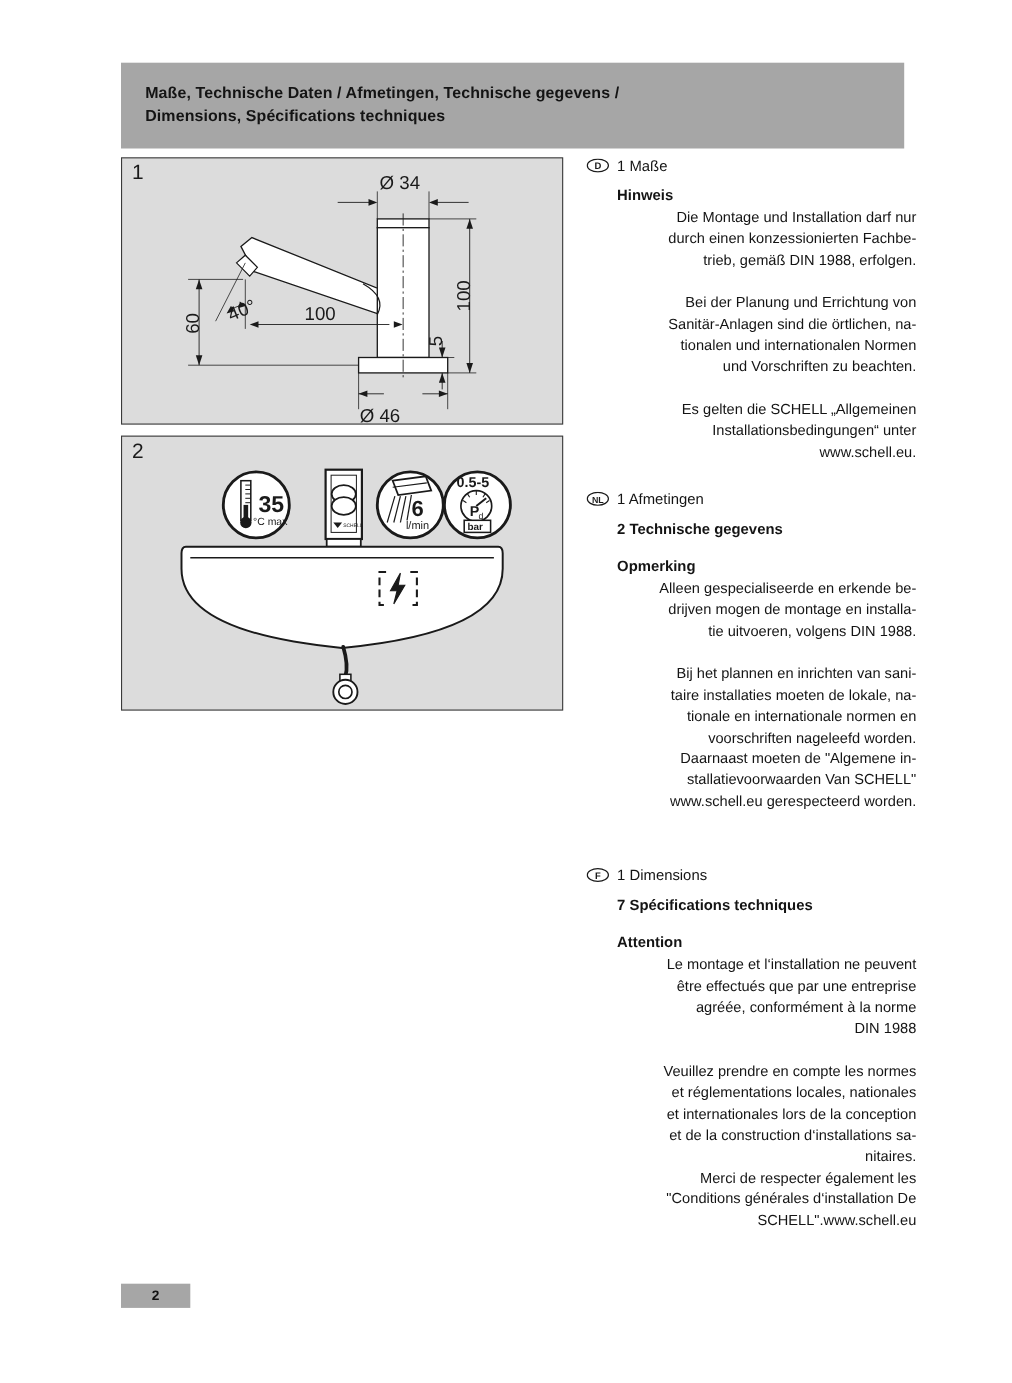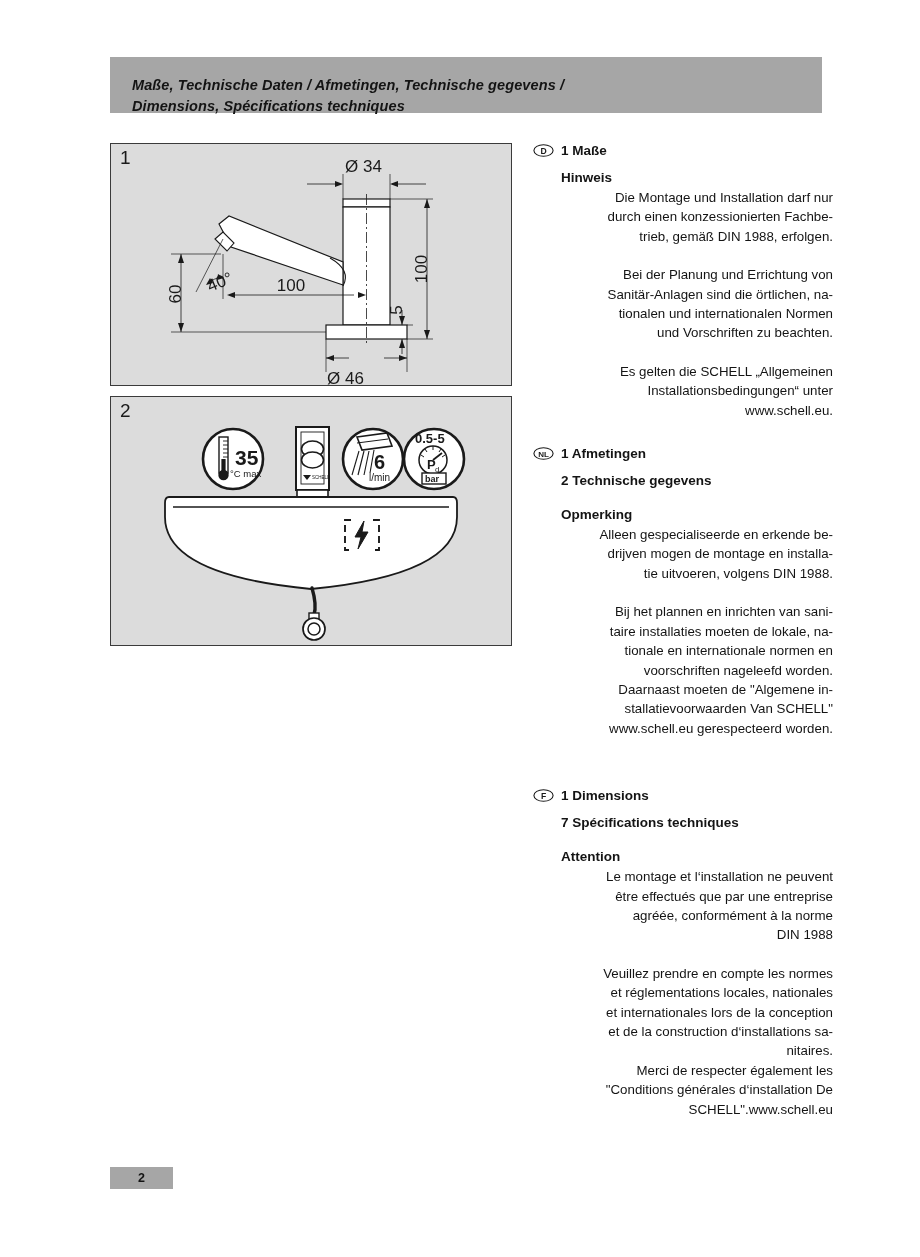--- a/index.html
+++ b/index.html
@@ -15,25 +15,24 @@
     color: #1a1a1a;
     overflow: hidden;
   }
 
   
   #header-band {
     position: absolute;
     left: 110px;
     top: 57px;
     width: 712px;
-    height: 56px;
+    height: 78px;
     background: #a6a6a6;
     box-sizing: border-box;
     padding: 18px 0 0 22px;
-    font-style: italic;
   }
   #header-band .hline {
     font-size: 14.5px;
     font-weight: bold;
     letter-spacing: 0.1px;
     line-height: 21px;
     color: #141414;
   }
 
   
@@ -83,21 +82,21 @@
     position: absolute;
     left: 0;
     top: 3px;
     width: 21px;
     height: 13px;
   }
   .lang-badge svg { display: block; }
   .blk-body { padding-left: 28px; }
   .blk-h1 {
     font-size: 13.5px;
-    font-weight: bold;
+    font-weight: normal;
     line-height: 19px;
     margin: 0 0 8px 0;
     color: #141414;
   }
   .blk-h2 {
     font-size: 13.5px;
     font-weight: bold;
     line-height: 19px;
     margin: 0 0 15px 0;
     color: #141414;

